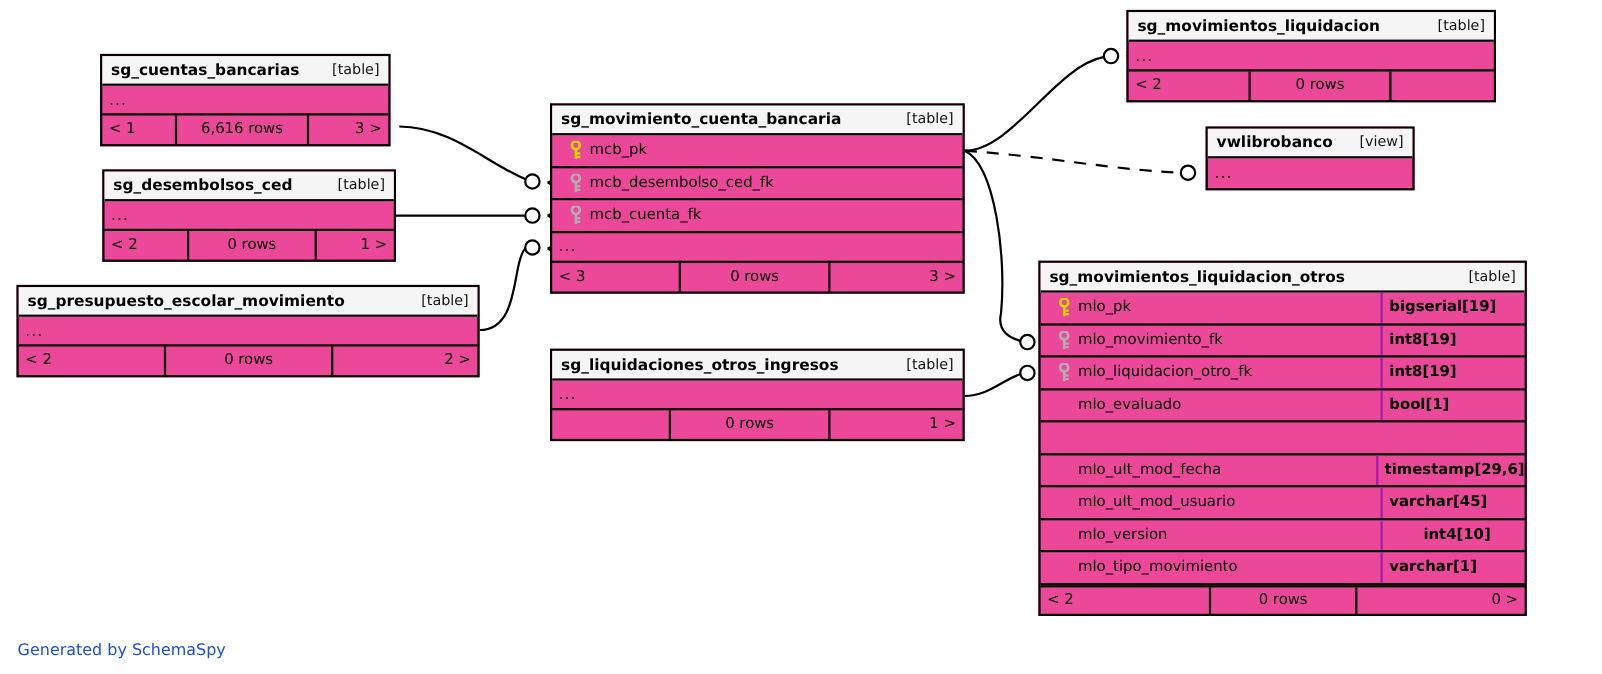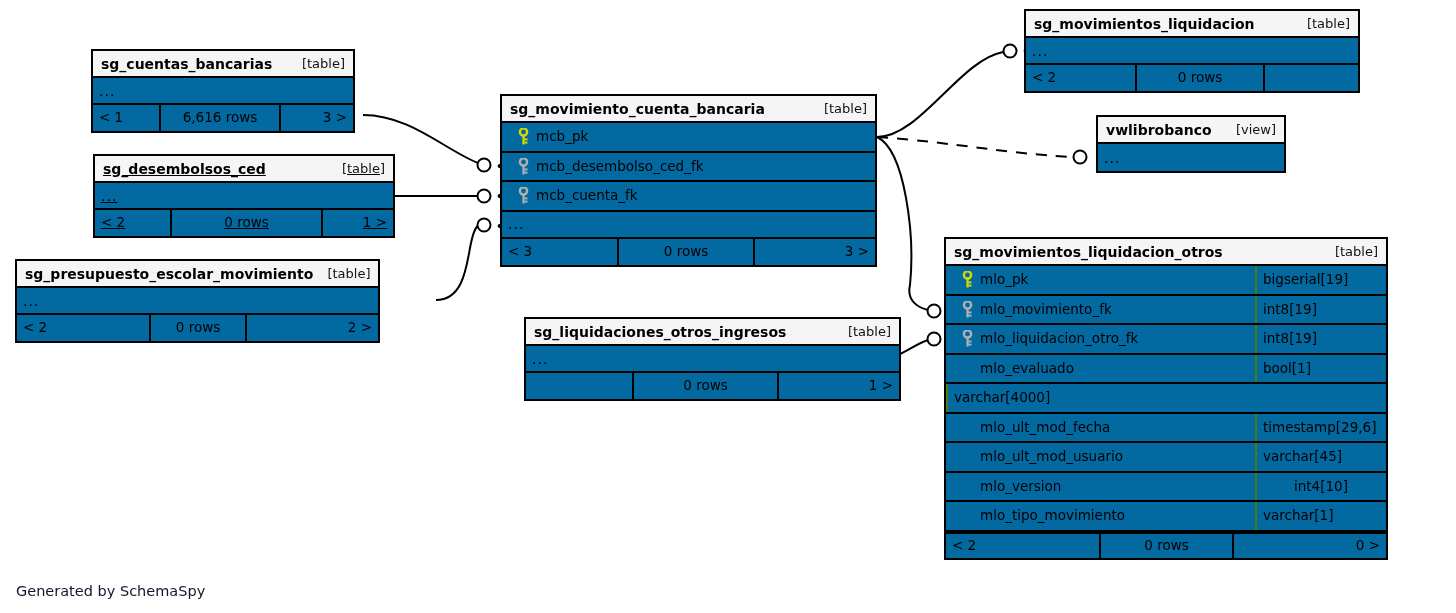--- a/index.html
+++ b/index.html
@@ -26,21 +26,21 @@
     position: absolute;
     left: 0; top: 0;
     width: 1456px;
     height: 613px;
     pointer-events: none;
     z-index: 1;
   }
   .entity {
     position: absolute;
     z-index: 2;
-    background: #0369a1;
+    background: #ec4899;
     border: 2px solid #000000;
     box-sizing: border-box;
     font-size: 13.5px;
     line-height: 1;
   }
   .ent-header {
     display: flex;
     align-items: center;
     justify-content: space-between;
     background: #f5f5f5;
@@ -75,23 +75,24 @@
     box-sizing: border-box;
     padding-left: 8px;
     min-width: 0;
   }
   .col-type {
     flex: 0 0 auto;
     display: flex;
     align-items: center;
     box-sizing: border-box;
     padding-left: 6px;
-    border-left: 2px solid #4d7c0f;
+    border-left: 2px solid #a21caf;
     font-size: 13.5px;
     white-space: nowrap;
+    font-weight: bold;
   }
   .keyslot {
     width: 26px;
     flex: 0 0 26px;
     display: flex;
     align-items: center;
     justify-content: center;
   }
   .col-label { white-space: nowrap; }
   .ellipsis-row {
@@ -124,21 +125,21 @@
   .foot-cell:last-child { border-right: none; }
   .foot-left { justify-content: flex-start; }
   .foot-mid  { justify-content: center; }
   .foot-right{ justify-content: flex-end; }
   .credit {
     position: absolute;
     z-index: 3;
     left: 16px;
     top: 583px;
     font-size: 14.5px;
-    color: #0f172a;
+    color: #1d4ed8;
     white-space: nowrap;
   }
   .key-icon { display: block; }
 </style>
 </head>
 <body>
 
 <div id="diagram-canvas">
 
   <svg id="edge-layer" viewBox="0 0 1456 613" width="1456" height="613" xmlns="http://www.w3.org/2000/svg">
@@ -198,34 +199,34 @@
       <span class="ent-kind">[table]</span>
     </div>
     <div class="ellipsis-row">...</div>
     <div class="ent-footer">
       <div class="foot-cell foot-left" style="flex:0 0 68px;">&lt; 1</div>
       <div class="foot-cell foot-mid" style="flex:1 1 auto;">6,616 rows</div>
       <div class="foot-cell foot-right" style="flex:0 0 72px;">3 &gt;</div>
     </div>
   </div>
 
-  <div class="entity" style="left:93px; top:154px; width:302px;text-decoration:underline;">
+  <div class="entity" style="left:93px; top:154px; width:267px;">
     <div class="ent-header">
       <span class="ent-name">sg_desembolsos_ced</span>
       <span class="ent-kind">[table]</span>
     </div>
     <div class="ellipsis-row">...</div>
     <div class="ent-footer">
       <div class="foot-cell foot-left" style="flex:0 0 77px;">&lt; 2</div>
       <div class="foot-cell foot-mid" style="flex:1 1 auto;">0 rows</div>
       <div class="foot-cell foot-right" style="flex:0 0 70px;">1 &gt;</div>
     </div>
   </div>
 
-  <div class="entity" style="left:15px; top:259px; width:365px;">
+  <div class="entity" style="left:15px; top:259px; width:421px;">
     <div class="ent-header">
       <span class="ent-name">sg_presupuesto_escolar_movimiento</span>
       <span class="ent-kind">[table]</span>
     </div>
     <div class="ellipsis-row">...</div>
     <div class="ent-footer">
       <div class="foot-cell foot-left" style="flex:0 0 134px;">&lt; 2</div>
       <div class="foot-cell foot-mid" style="flex:1 1 auto;">0 rows</div>
       <div class="foot-cell foot-right" style="flex:0 0 131px;">2 &gt;</div>
     </div>
@@ -281,21 +282,21 @@
 
 
     <div class="ellipsis-row">...</div>
     <div class="ent-footer">
       <div class="foot-cell foot-left" style="flex:0 0 117px;">&lt; 3</div>
       <div class="foot-cell foot-mid" style="flex:1 1 auto;">0 rows</div>
       <div class="foot-cell foot-right" style="flex:0 0 120px;">3 &gt;</div>
     </div>
   </div>
 
-  <div class="entity" style="left:524px; top:317px; width:377px;">
+  <div class="entity" style="left:500px; top:317px; width:377px;">
     <div class="ent-header">
       <span class="ent-name">sg_liquidaciones_otros_ingresos</span>
       <span class="ent-kind">[table]</span>
     </div>
 
 
     <div class="ellipsis-row">...</div>
     <div class="ent-footer">
       <div class="foot-cell foot-left" style="flex:0 0 108px;"></div>
       <div class="foot-cell foot-mid" style="flex:1 1 auto;">0 rows</div>
@@ -377,21 +378,20 @@
 
     <div class="col-row">
       <div class="col-main">
         <span class="keyslot"></span>
         <span class="col-label">mlo_evaluado</span>
       </div>
       <div class="col-type" style="flex:0 0 131px;">bool[1]</div>
     </div>
 
     <div class="col-row">
-      <div class="col-type" style="flex:0 0 131px;">varchar[4000]</div>
     </div>
 
     <div class="col-row">
       <div class="col-main">
         <span class="keyslot"></span>
         <span class="col-label">mlo_ult_mod_fecha</span>
       </div>
       <div class="col-type" style="flex:0 0 131px;">timestamp[29,6]</div>
     </div>
 

